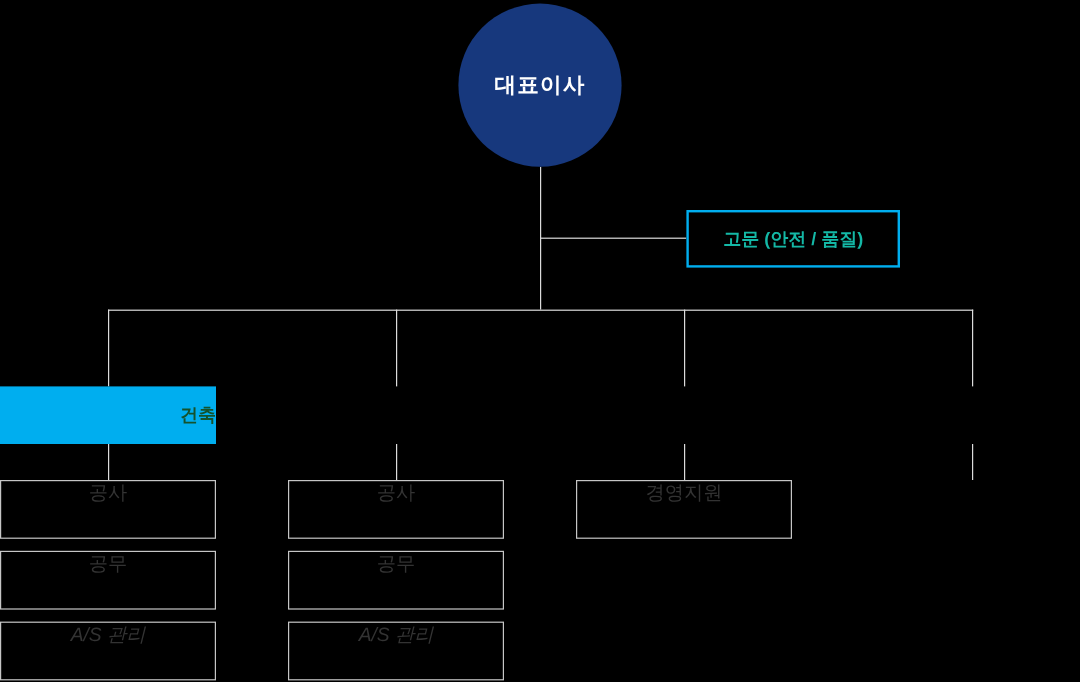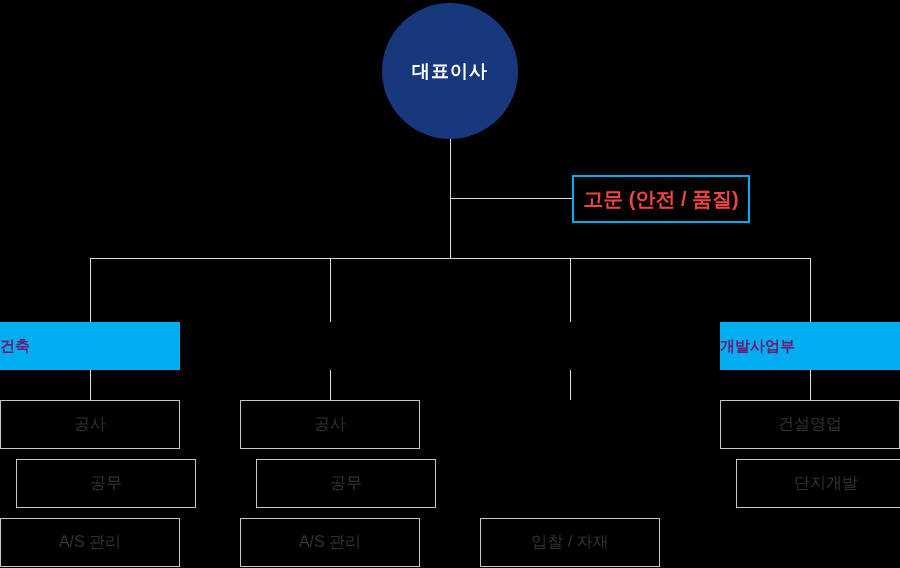--- a/index.html
+++ b/index.html
@@ -47,64 +47,63 @@
     left: 572px;
     top: 175px;
     width: 178px;
     height: 48px;
     box-sizing: border-box;
     border: 2px solid #00aeef;
     background: #000000;
     display: flex;
     align-items: center;
     justify-content: center;
-    color: #ef4444;
-    font-size: 20px;
+    color: #14b8a6;
+    font-size: 15px;
     font-weight: 700;
   }
 
   
   .dept-header {
     position: absolute;
     top: 322px;
     width: 180px;
     height: 48px;
     background: #00aeef;
     display: flex;
     align-items: center;
-    justify-content: flex-start;
-    color: #701a75;
+    justify-content: flex-end;
+    color: #14532d;
     font-size: 15px;
     font-weight: 700;
   }
 
   
   .sub-box {
     position: absolute;
     width: 180px;
     height: 49px;
     box-sizing: border-box;
     border: 1px solid #c6c6c6;
     background: #000000;
     display: flex;
-    align-items: center;
     justify-content: center;
     color: #333333;
     font-size: 16px;
     font-weight: 500;
   }
 
   .colx-0 { left: 0; }
   .colx-1 { left: 240px; }
   .colx-2 { left: 480px; }
   .colx-3 { left: 720px; }
 
   .rowy-0 { top: 400px; }
-  .rowy-1 { top: 459px; margin-left: 16px; }
-  .rowy-2 { top: 518px; }
+  .rowy-1 { top: 459px; }
+  .rowy-2 { top: 518px; font-style: italic; }
 </style>
 </head>
 <body>
 
 <div class="canvas">
 
   <div class="line v" style="left:450px; top:139px; height:119px;"></div>
   <div class="line h" style="left:450px; top:198px; width:122px;"></div>
   <div class="line h" style="left:90px; top:258px; width:721px;"></div>
 
@@ -142,27 +141,18 @@
   <div class="sub-box colx-1 rowy-0">
     <span>공사</span>
   </div>
   <div class="sub-box colx-1 rowy-1">
     <span>공무</span>
   </div>
   <div class="sub-box colx-1 rowy-2">
     <span>A/S 관리</span>
   </div>
 
-  <div class="sub-box colx-2 rowy-2">
-    <span>입찰 / 자재</span>
+  <div class="sub-box colx-2 rowy-0">
+    <span>경영지원</span>
   </div>
 
-  <div class="dept-header colx-3">
-    <span>개발사업부</span>
-  </div>
-  <div class="sub-box colx-3 rowy-0">
-    <span>건설영업</span>
-  </div>
-  <div class="sub-box colx-3 rowy-1">
-    <span>단지개발</span>
-  </div>
 
 </div>
 
 </body></html>

